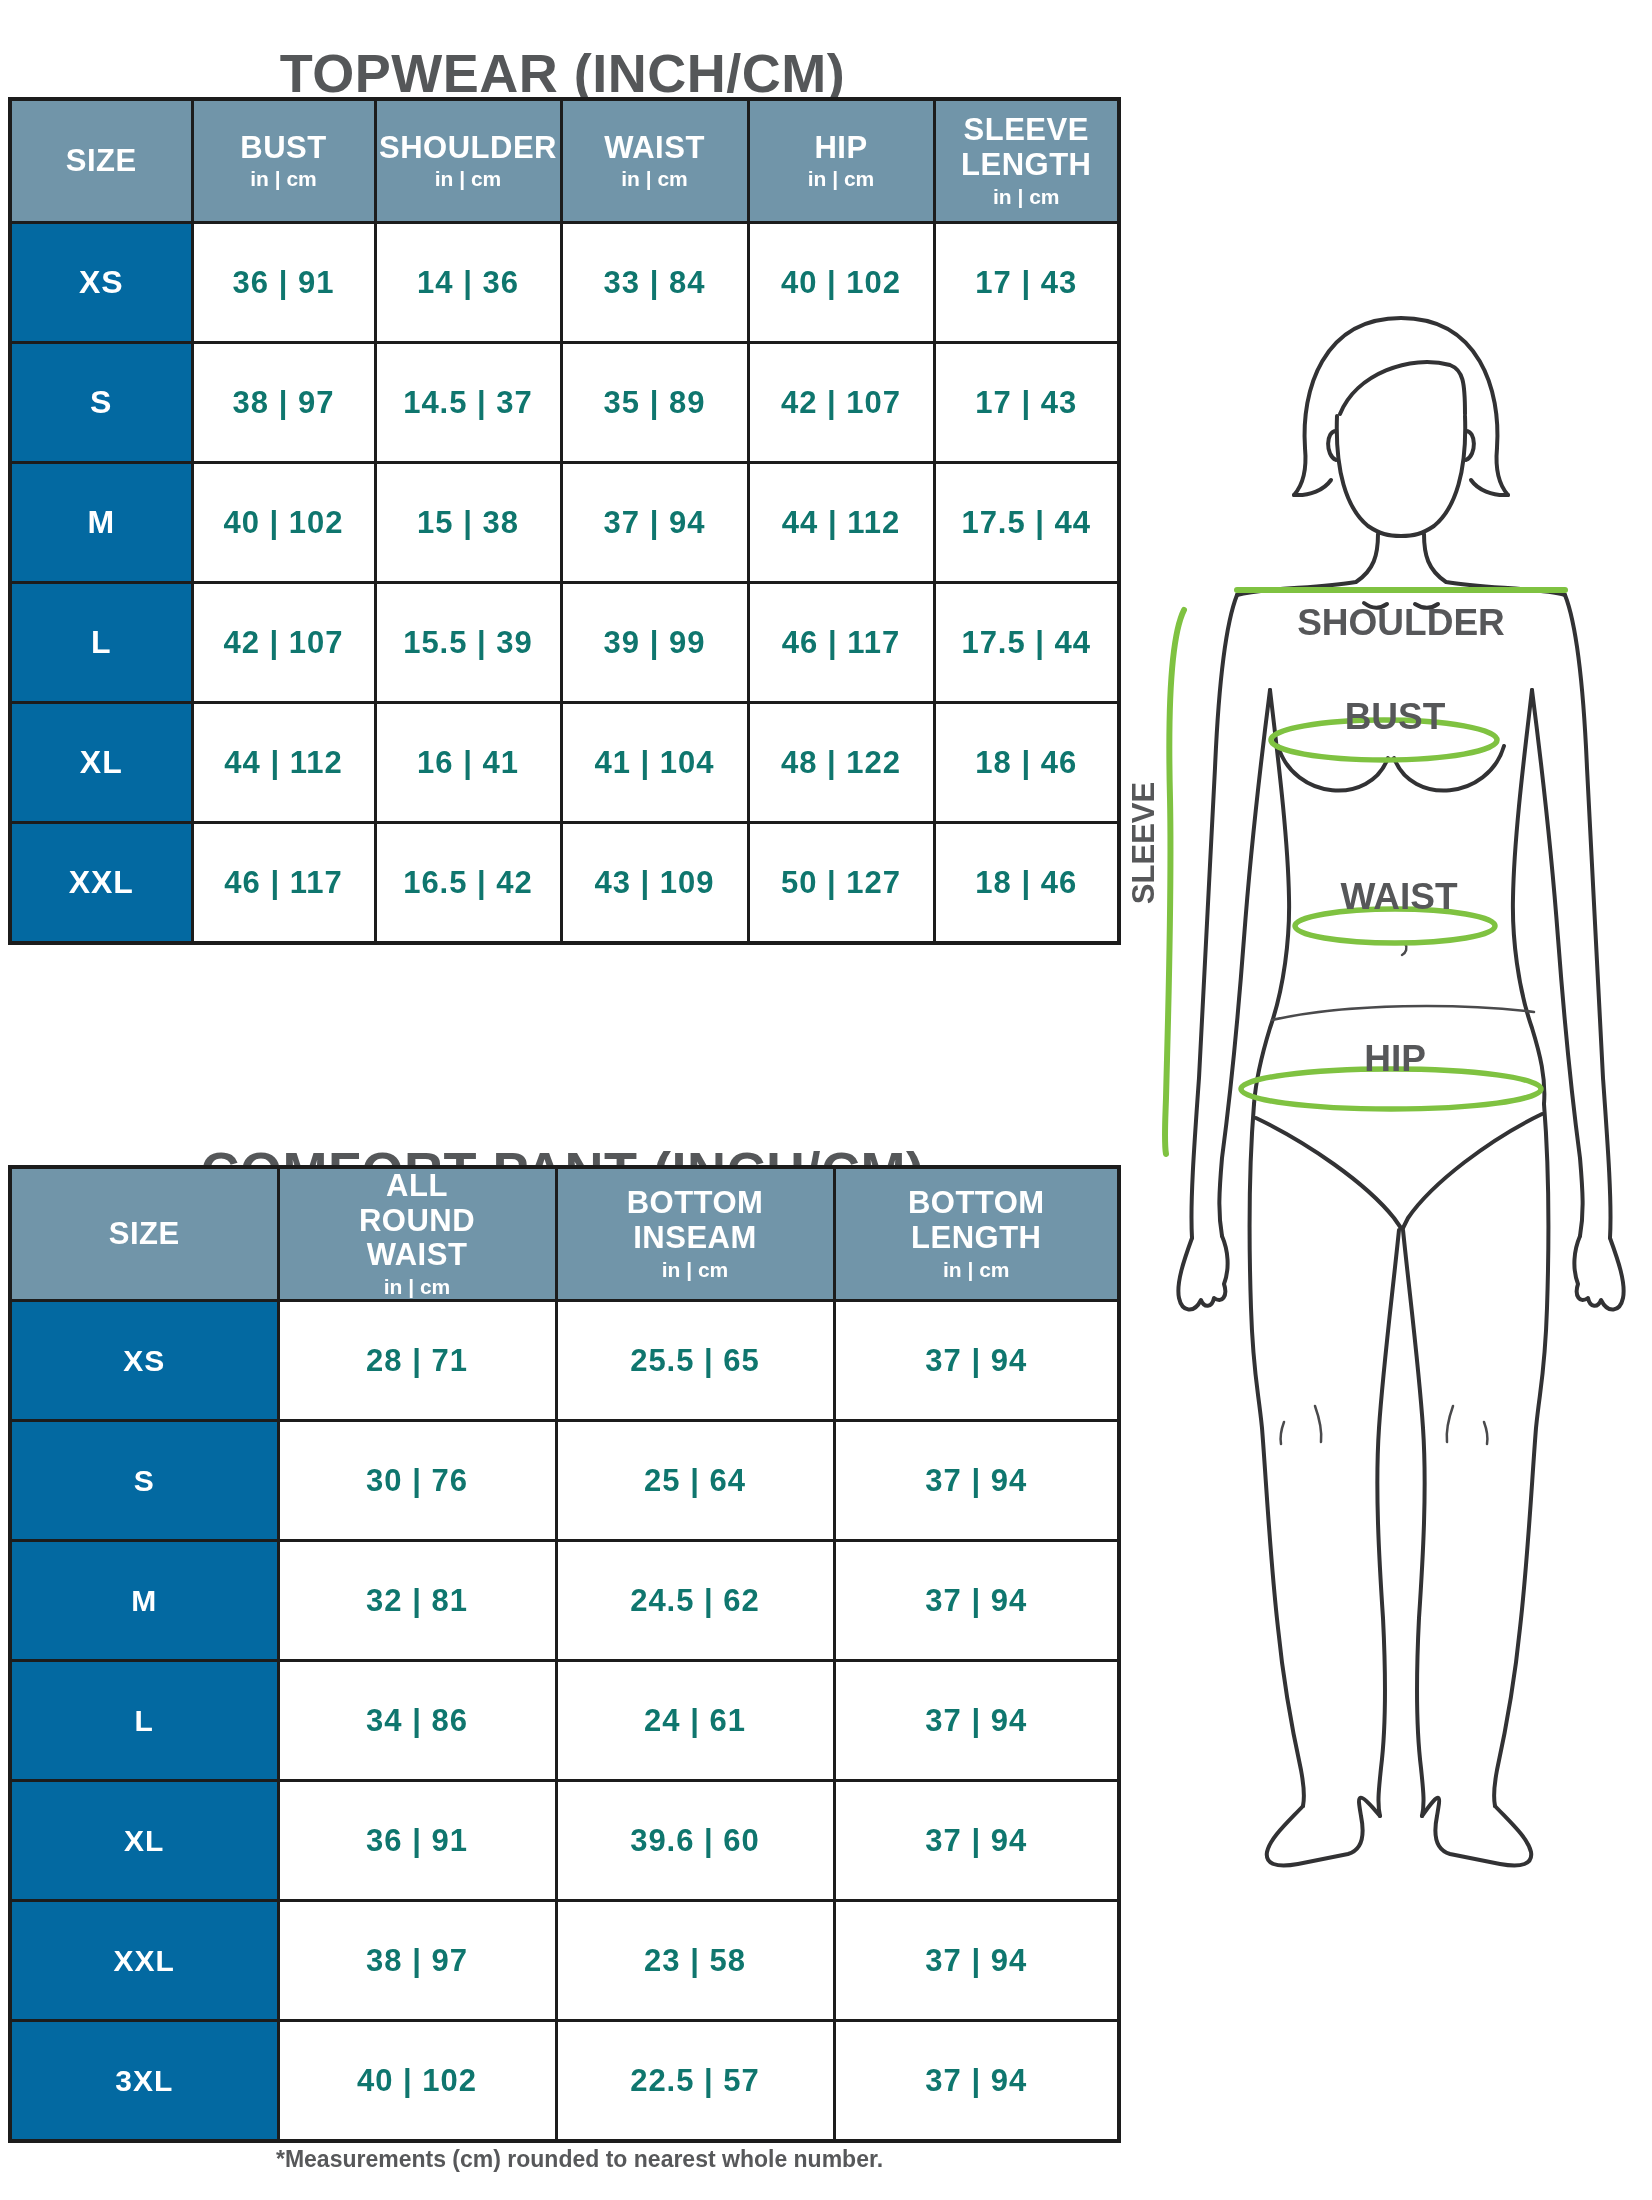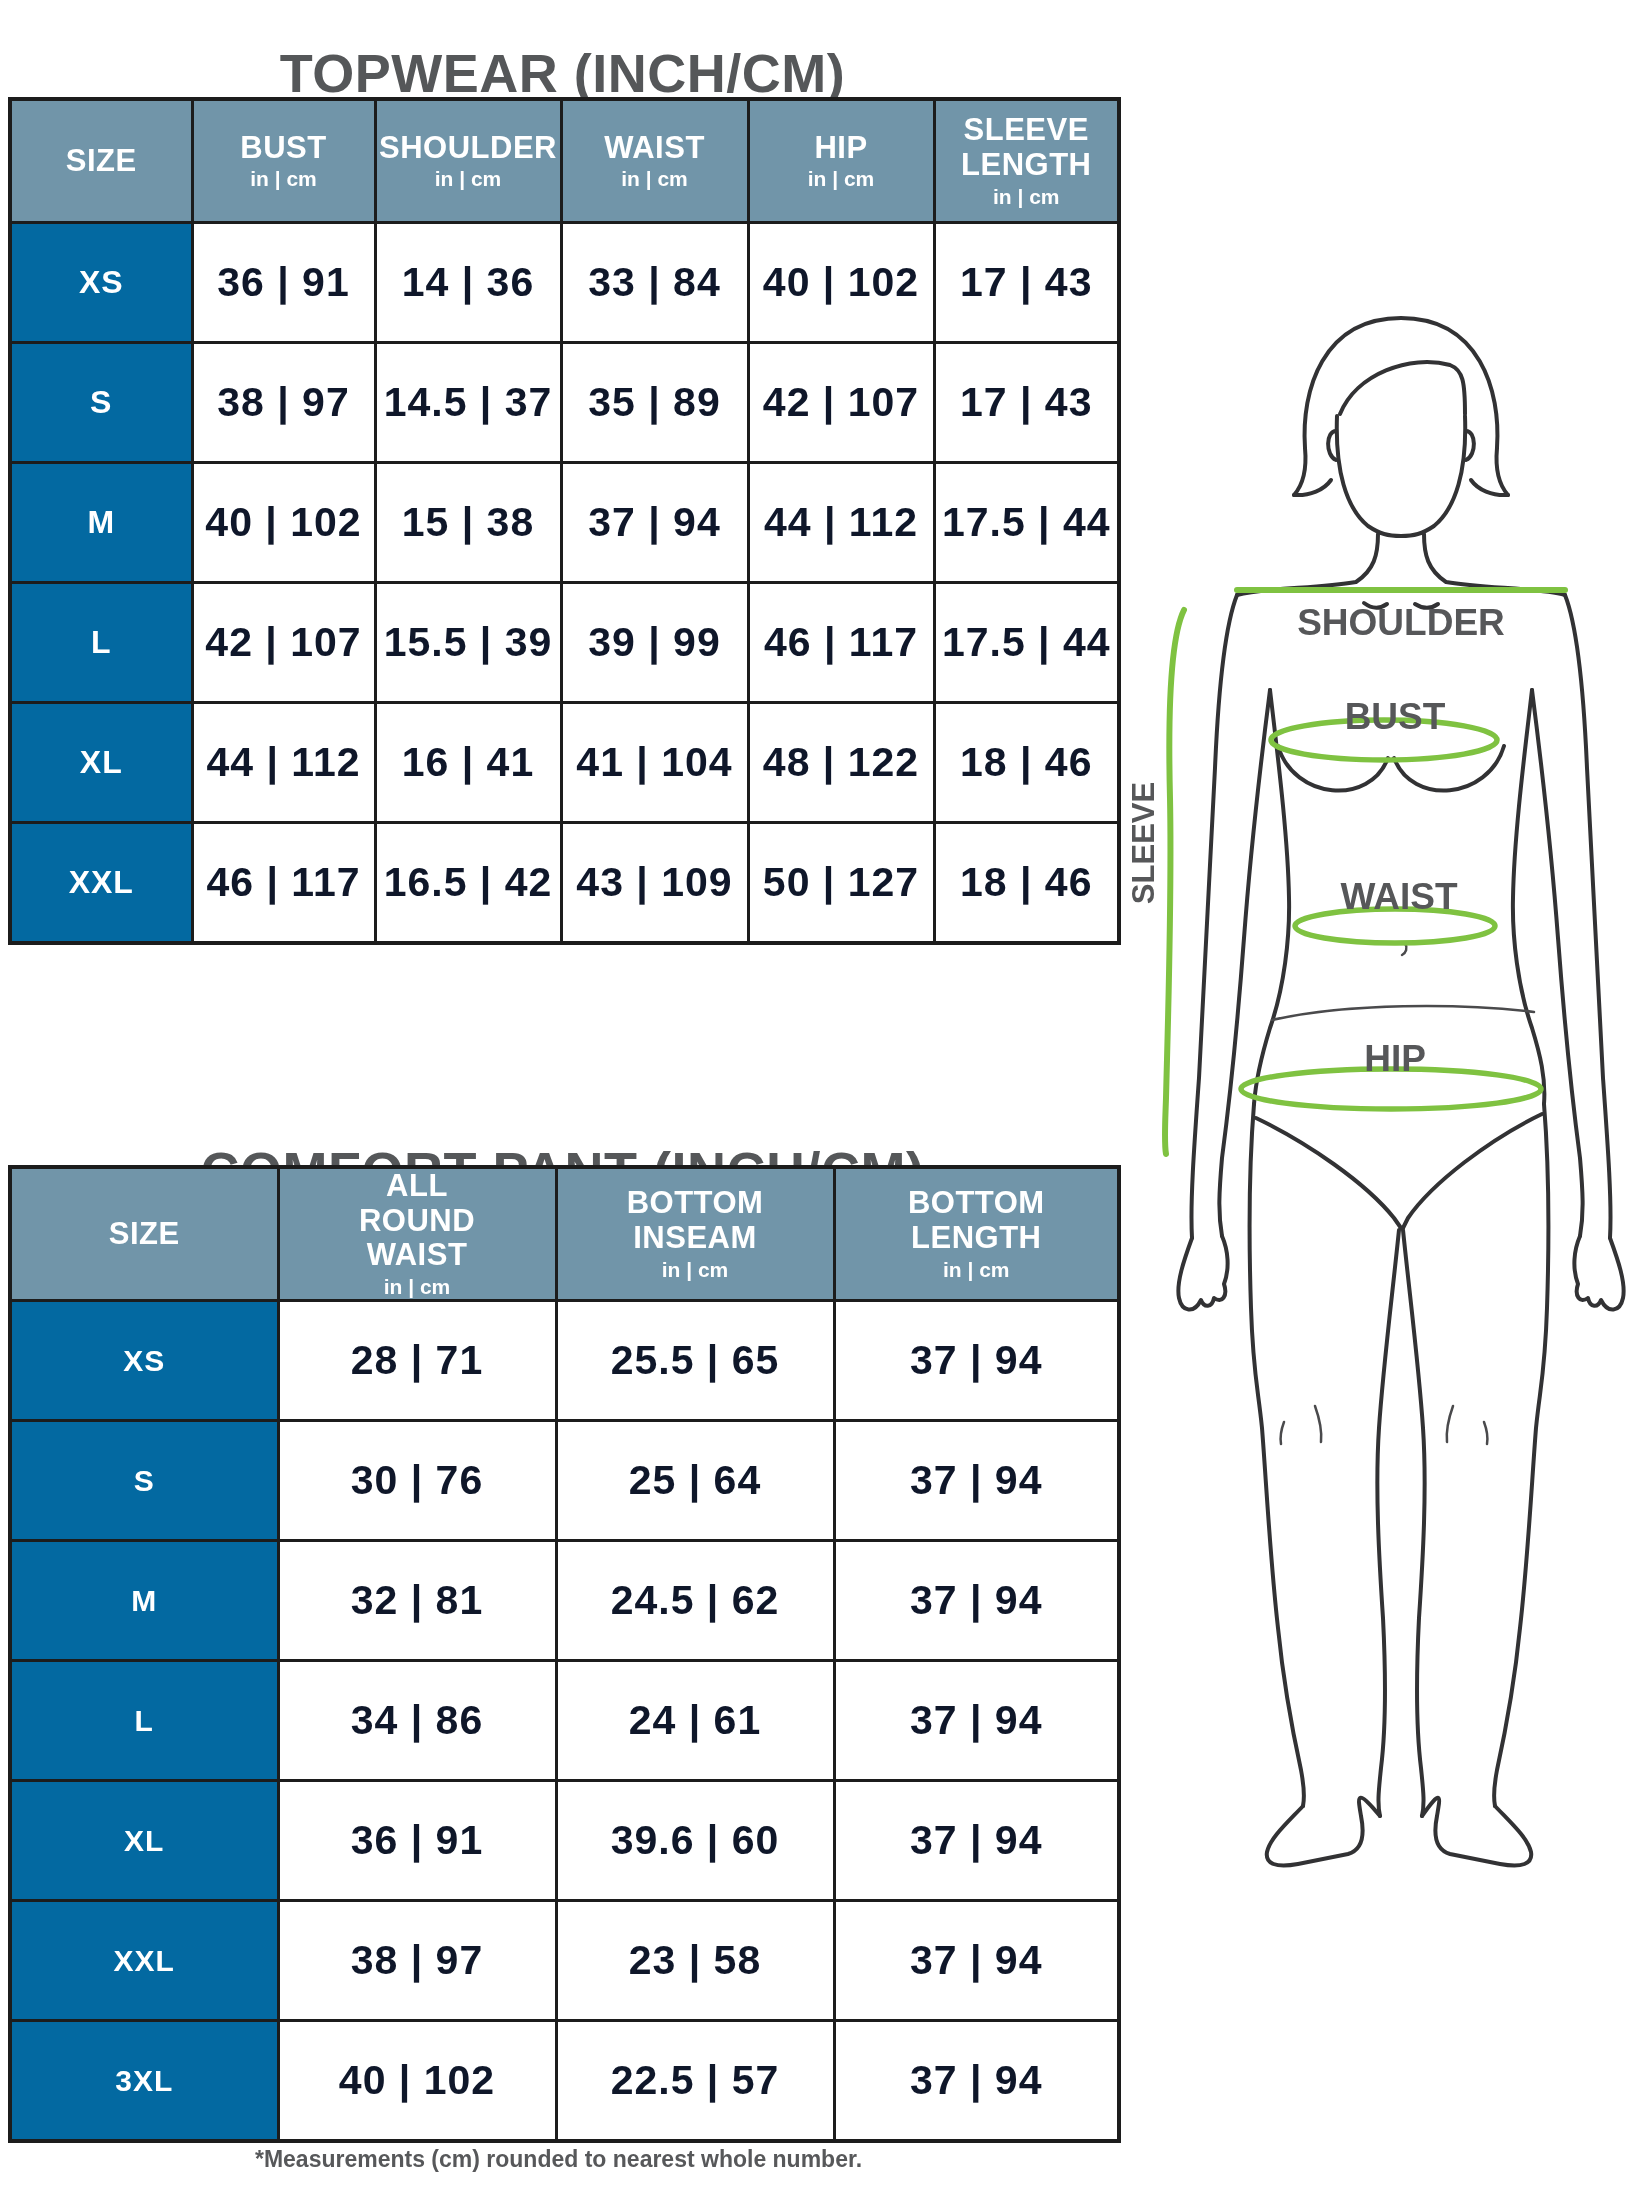--- a/index.html
+++ b/index.html
@@ -32,24 +32,24 @@
   }
   .col-unit{display:block;font-size:21px;font-weight:bold;margin-top:2px;}
   #topwear-table td{height:117px;}
   #pant-table td{height:117px;}
   td.size-cell{
     background:#0369a1;color:#ffffff;font-weight:bold;font-size:32px;
     letter-spacing:1px;
   }
   #pant-table td.size-cell{font-size:30px;}
   td.value-cell{
-    color:#0f172a;font-weight:bold;font-size:41px;letter-spacing:1px;
+    color:#0f766e;font-weight:bold;font-size:31px;letter-spacing:1px;
   }
   #footnote{
-    position:absolute;left:4px;top:2146px;width:1109px;text-align:center;
+    position:absolute;left:25px;top:2146px;width:1109px;text-align:center;
     font-size:23px;font-weight:bold;color:#57585a;
   }
   #figure-wrap{
     position:absolute;left:1118px;top:298px;width:532px;height:1632px;
   }
   #figure-wrap svg{display:block;width:532px;height:1632px;}
   .fig-label{
     font-family:"Liberation Sans",sans-serif;font-weight:bold;fill:#565759;
   }
 </style>

